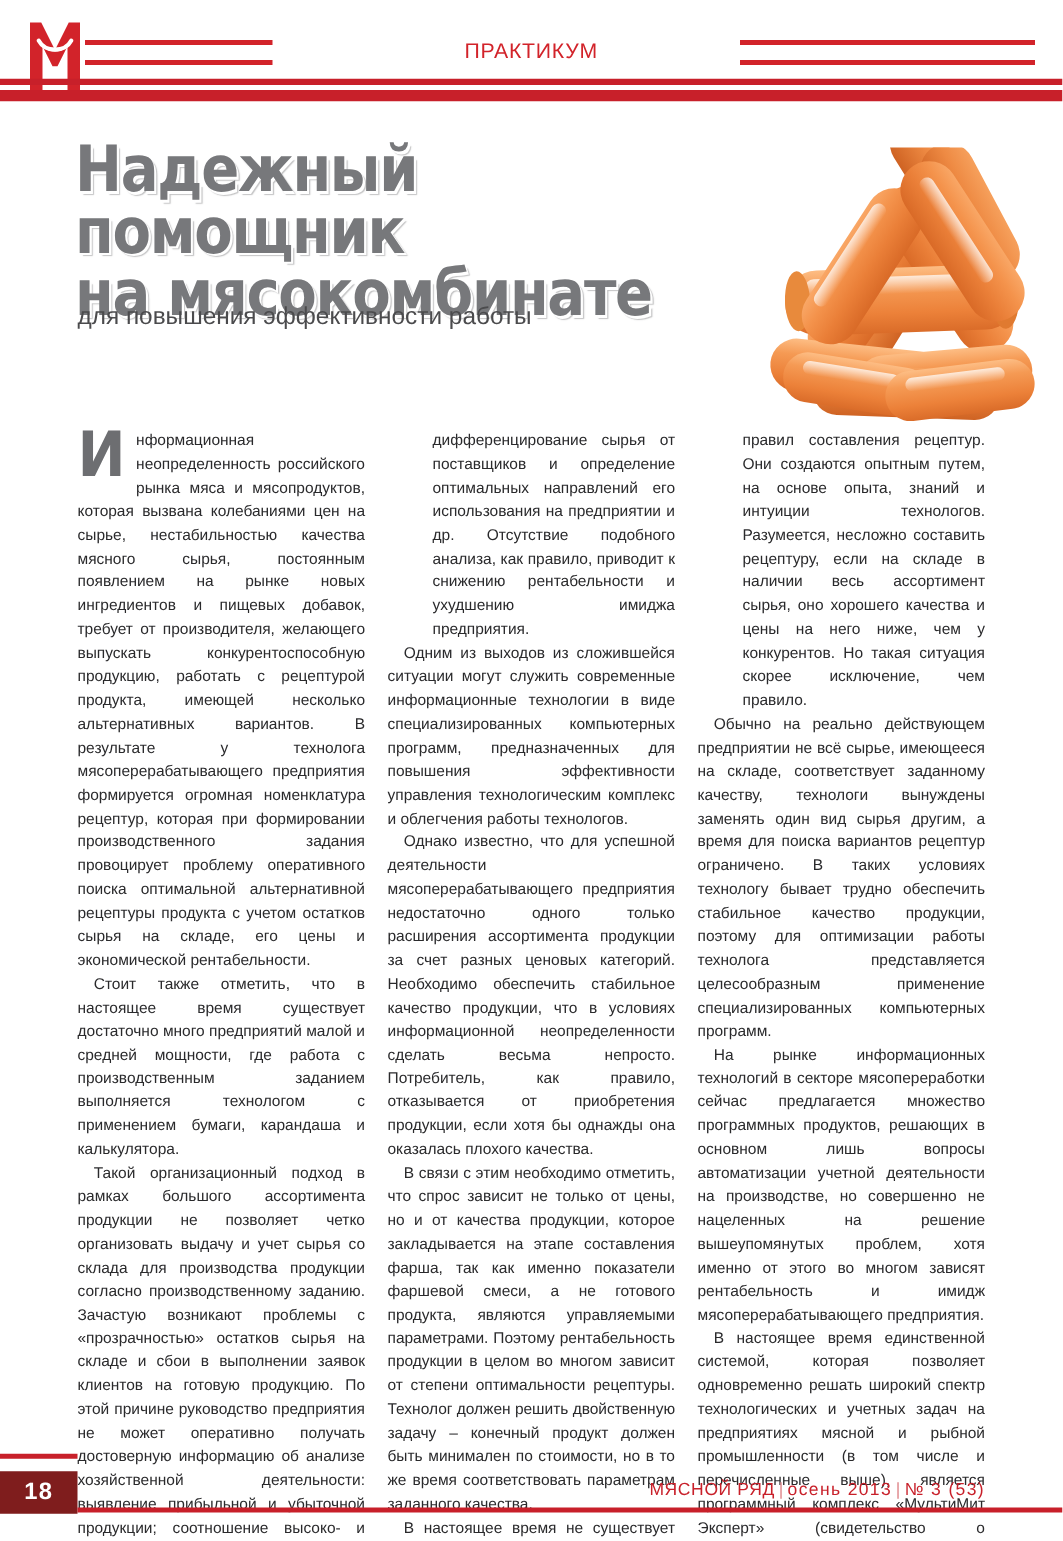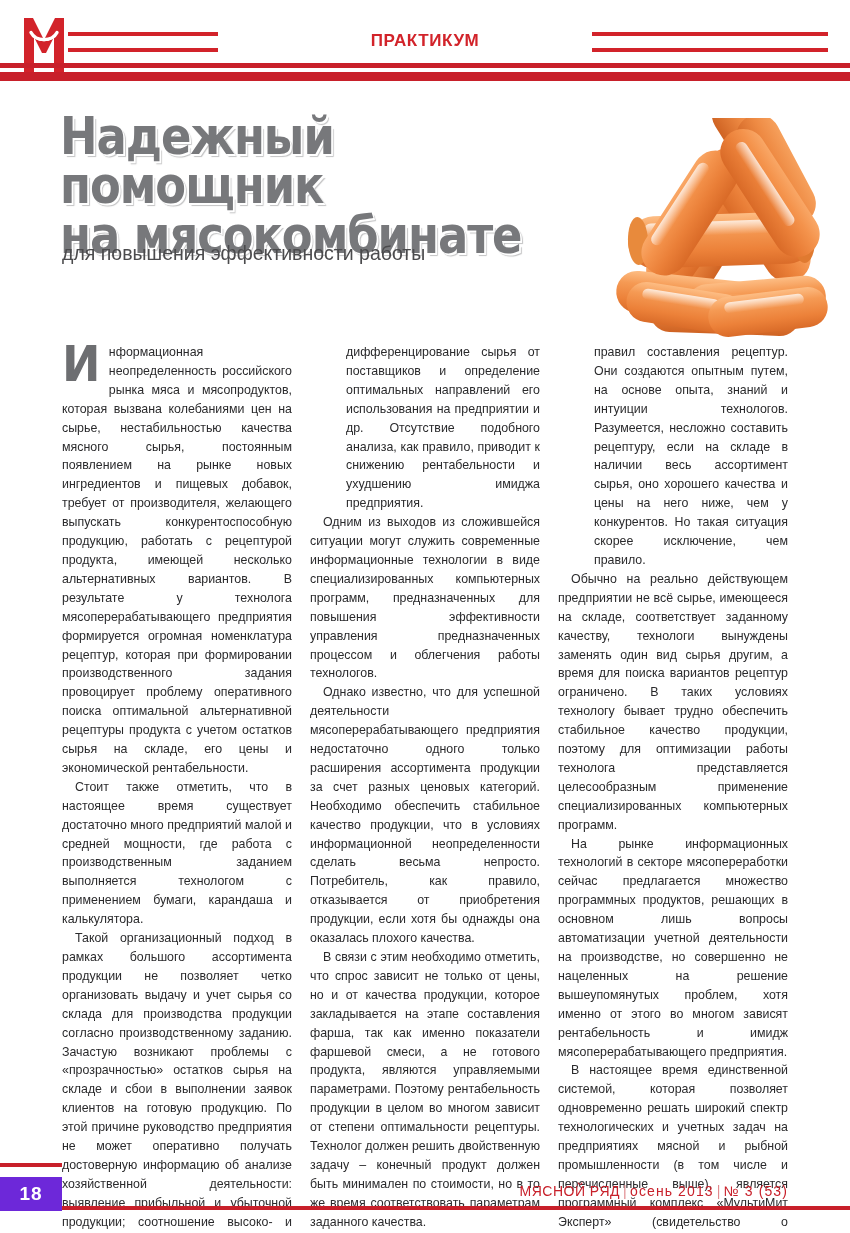--- a/index.html
+++ b/index.html
@@ -63,21 +63,21 @@
     height: 4px;
     background: #d2232a;
   }
   .section-kicker {
     position: absolute;
     left: 0;
     top: 31px;
     width: 850px;
     text-align: center;
     font-size: 17px;
-    font-weight: bold;
+    font-weight: normal;
     letter-spacing: 0.6px;
     color: #d2232a;
   }
   .band-thin {
     position: absolute;
     left: 0;
     top: 63px;
     width: 850px;
     height: 5px;
     background: #c8202a;
@@ -178,21 +178,21 @@
     width: 62px;
     height: 4px;
     background: #c8202a;
   }
   .page-badge {
     position: absolute;
     left: 0;
     top: 1177px;
     width: 62px;
     height: 34px;
-    background: #6d28d9;
+    background: #7f1d1d;
     color: #ffffff;
     font-size: 19px;
     font-weight: bold;
     letter-spacing: 1px;
     display: flex;
     align-items: center;
     justify-content: center;
   }
   .footer-rule-long {
     position: absolute;
@@ -328,21 +328,21 @@
   <div class="col">
     <p class="dropwrap">
       <span class="dropcap">И</span><span>нформационная неопределенность российского рынка мяса и мясопродуктов, которая вызвана колебаниями цен на сырье, нестабильностью качества мясного сырья, постоянным появлением на рынке новых ингредиентов и пищевых добавок, требует от производителя, желающего выпускать конкурентоспособную продукцию, работать с рецептурой продукта, имеющей несколько альтернативных вариантов. В результате у технолога мясоперерабатывающего предприятия формируется огромная номенклатура рецептур, которая при формировании производственного задания провоцирует проблему оперативного поиска оптимальной альтернативной рецептуры продукта с учетом остатков сырья на складе, его цены и экономической рентабельности.</span>
     </p>
     <p>Стоит также отметить, что в настоящее время существует достаточно много предприятий малой и средней мощности, где работа с производственным заданием выполняется технологом с применением бумаги, карандаша и калькулятора.</p>
     <p>Такой организационный подход в рамках большого ассортимента продукции не позволяет четко организовать выдачу и учет сырья со склада для производства продукции согласно производственному заданию. Зачастую возникают проблемы с «прозрачностью» остатков сырья на складе и сбои в выполнении заявок клиентов на готовую продукцию. По этой причине руководство предприятия не может оперативно получать достоверную информацию об анализе хозяйственной деятельности: выявление прибыльной и убыточной продукции; соотношение высоко- и низкорентабельной продукции в общем объеме произведенного и реализованного;</p>
   </div>
 
   <div class="col">
     <p class="noindent">дифференцирование сырья от поставщиков и определение оптимальных направлений его использования на предприятии и др. Отсутствие подобного анализа, как правило, приводит к снижению рентабельности и ухудшению имиджа предприятия.</p>
-    <p>Одним из выходов из сложившейся ситуации могут служить современные информационные технологии в виде специализированных компьютерных программ, предназначенных для повышения эффективности управления предназначенных процессом и облегчения работы технологов.</p>
+    <p>Одним из выходов из сложившейся ситуации могут служить современные информационные технологии в виде специализированных компьютерных программ, предназначенных для повышения эффективности управления технологическим комплекс и облегчения работы технологов.</p>
     <p>Однако известно, что для успешной деятельности мясоперерабатывающего предприятия недостаточно одного только расширения ассортимента продукции за счет разных ценовых категорий. Необходимо обеспечить стабильное качество продукции, что в условиях информационной неопределенности сделать весьма непросто. Потребитель, как правило, отказывается от приобретения продукции, если хотя бы однажды она оказалась плохого качества.</p>
     <p>В связи с этим необходимо отметить, что спрос зависит не только от цены, но и от качества продукции, которое закладывается на этапе составления фарша, так как именно показатели фаршевой смеси, а не готового продукта, являются управляемыми параметрами. Поэтому рентабельность продукции в целом во многом зависит от степени оптимальности рецептуры. Технолог должен решить двойственную задачу – конечный продукт должен быть минимален по стоимости, но в то же время соответствовать параметрам заданного качества.</p>
     <p>В настоящее время не существует четко регламентированных</p>
   </div>
 
   <div class="col">
     <p class="noindent">правил составления рецептур. Они создаются опытным путем, на основе опыта, знаний и интуиции технологов. Разумеется, несложно составить рецептуру, если на складе в наличии весь ассортимент сырья, оно хорошего качества и цены на него ниже, чем у конкурентов. Но такая ситуация скорее исключение, чем правило.</p>
     <p>Обычно на реально действующем предприятии не всё сырье, имеющееся на складе, соответствует заданному качеству, технологи вынуждены заменять один вид сырья другим, а время для поиска вариантов рецептур ограничено. В таких условиях технологу бывает трудно обеспечить стабильное качество продукции, поэтому для оптимизации работы технолога представляется целесообразным применение специализированных компьютерных программ.</p>
     <p>На рынке информационных технологий в секторе мясопереработки сейчас предлагается множество программных продуктов, решающих в основном лишь вопросы автоматизации учетной деятельности на производстве, но совершенно не нацеленных на решение вышеупомянутых проблем, хотя именно от этого во многом зависят рентабельность и имидж мясоперерабатывающего предприятия.</p>
     <p>В настоящее время единственной системой, которая позволяет одновременно решать широкий спектр технологических и учетных задач на предприятиях мясной и рыбной промышленности (в том числе и перечисленные выше), является программный комплекс «МультиМит Эксперт» (свидетельство о регистрации программ для ЭВМ № 2013616949). Программа состоит из пяти модулей – «Базовый», «Оптимизация рецептур»,</p>

